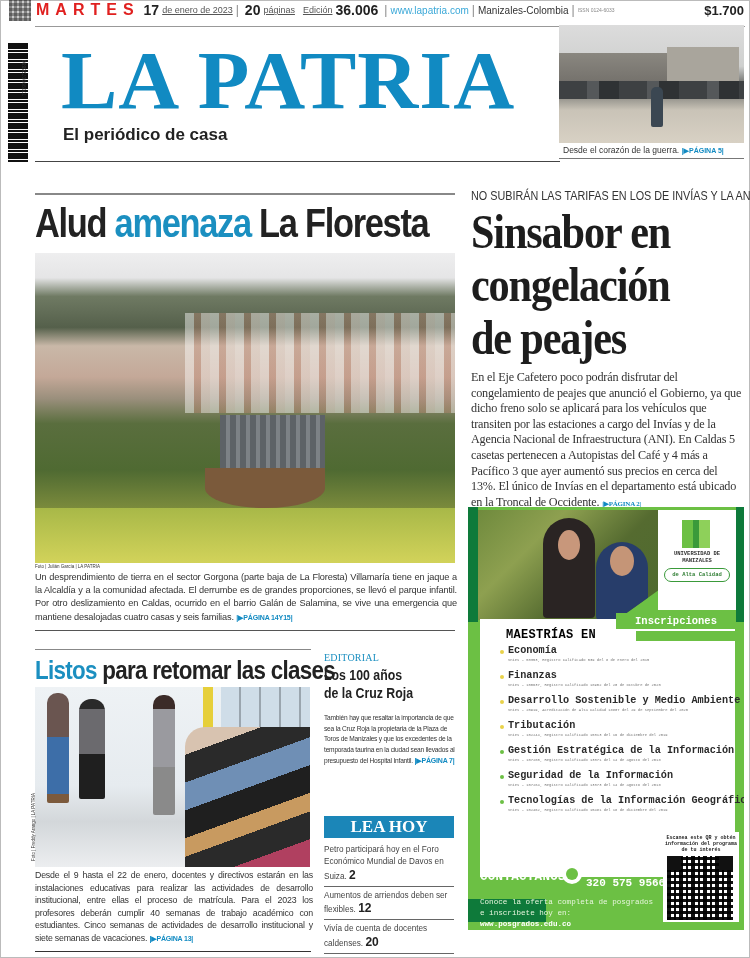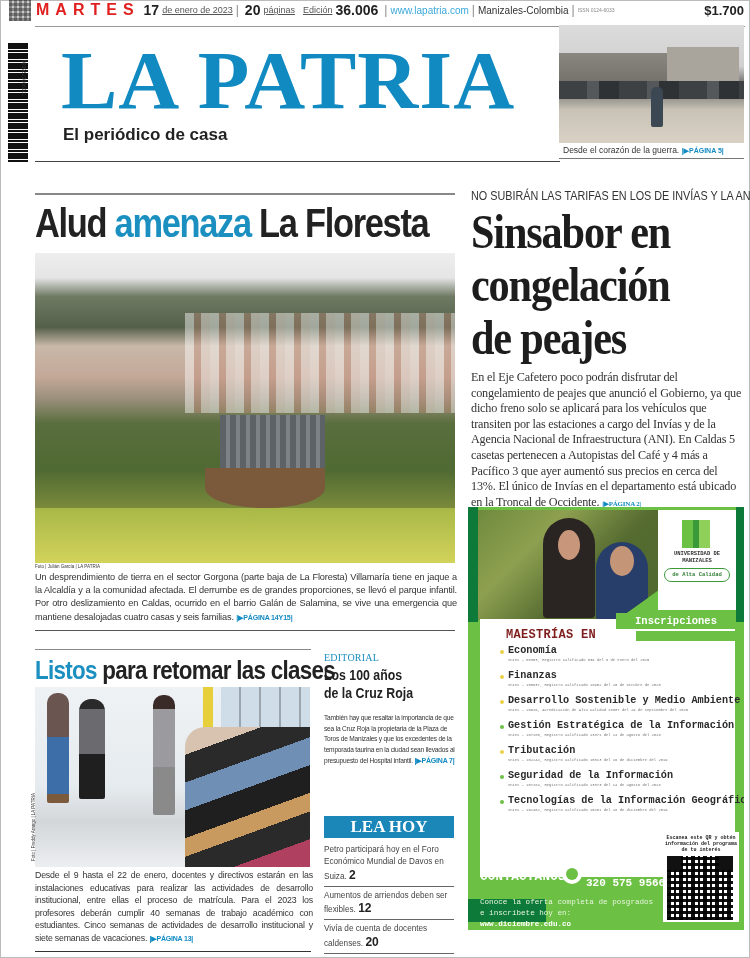--- a/index.html
+++ b/index.html
@@ -75,21 +75,21 @@
   .ad-photo .woman .face { position: absolute; left: 15px; top: 12px; width: 22px; height: 30px; background: #c8977b; border-radius: 50%; }
   .ad-photo .man { position: absolute; left: 118px; top: 32px; width: 52px; height: 78px; background: #273d6a; border-radius: 26px 26px 4px 4px; }
   .ad-photo .man .face { position: absolute; left: 14px; top: 4px; width: 24px; height: 30px; background: #c59577; border-radius: 50%; }
   .ad-logo-box { position: absolute; left: 190px; top: 3px; width: 78px; height: 100px; background: #fff; }
   .ad-logo-mark { position: absolute; left: 24px; top: 10px; width: 28px; height: 28px; background: linear-gradient(90deg,#6cc044 0 40%,#3a9a3a 40% 60%,#8ed05a 60%); }
   .ad-logo-name { position: absolute; left: 4px; top: 40px; width: 70px; text-align: center; font-size: 5.5px; font-weight: 700; color: #333; line-height: 7px; }
   .ad-logo-badge { position: absolute; left: 6px; top: 58px; width: 66px; height: 14px; border: 1px solid #3a9a3a; border-radius: 7px; font-size: 5.5px; color: #2e7d32; font-weight: 700; text-align: center; line-height: 12px; }
   .ad-white { position: absolute; left: 12px; top: 112px; width: 255px; height: 258px; background: #fff; }
   .ad-insc { position: absolute; left: 148px; top: 106px; width: 120px; height: 16px; background: #6cc044; color: #fff; font-size: 10.5px; font-weight: 700; text-align: center; line-height: 16px; }
   .ad-insc-bar { position: absolute; left: 168px; top: 124px; width: 100px; height: 10px; background: #6cc044; }
-  .ad-title { position: absolute; left: 38px; top: 121px; font-size: 12px; font-weight: 900; color: #7f1d1d; letter-spacing: .3px; }
+  .ad-title { position: absolute; left: 38px; top: 121px; font-size: 12px; font-weight: 900; color: #000000; letter-spacing: .3px; }
   .ad-list { position: absolute; left: 32px; top: 138px; width: 230px; }
   .ad-item { margin-bottom: 7px; position: relative; padding-left: 8px; }
   .ad-item::before { content: ""; position: absolute; left: 0; top: 5px; width: 4px; height: 4px; background: #e9d24a; border-radius: 50%; }
   .ad-item.g::before { background: #6cc044; }
   .ad-item-name { font-size: 10.2px; font-weight: 700; color: #2a2a2a; line-height: 12px; white-space: nowrap; }
   .ad-item-reg { font-size: 3.8px; color: #777; line-height: 6px; white-space: nowrap; }
   .ad-bottom-dark { position: absolute; left: 0; top: 392px; width: 78px; height: 23px; background: #0e7a3a; }
   .ad-duda { position: absolute; left: 12px; top: 355px; font-size: 5.5px; font-weight: 700; color: #fff; }
   .ad-contact { position: absolute; left: 12px; top: 363px; font-size: 12.5px; font-weight: 900; color: #fff; letter-spacing: .3px; }
   .ad-wa { position: absolute; left: 94px; top: 357px; width: 20px; height: 20px; border-radius: 50%; background: #fff; }
@@ -220,47 +220,47 @@
           <div class="ad-item-reg">Snies - 53353, Registro Calificado 539 del 8 de enero del 2015</div>
         </div>
       <div class="ad-item">
           <div class="ad-item-name">Finanzas</div>
           <div class="ad-item-reg">Snies - 100637, Registro Calificado 18902 del 20 de octubre de 2020</div>
         </div>
       <div class="ad-item">
           <div class="ad-item-name">Desarrollo Sostenible y Medio Ambiente</div>
           <div class="ad-item-reg">Snies - 20919, Acreditación de Alta Calidad 18807 del 29 de septiembre del 2020</div>
         </div>
+      <div class="ad-item">
+          <div class="ad-item-name">Tributación</div>
+          <div class="ad-item-reg">Snies - 102244, Registro Calificado 15313 del 16 de diciembre del 2019</div>
+        </div>
       <div class="ad-item g">
           <div class="ad-item-name">Gestión Estratégica de la Información</div>
           <div class="ad-item-reg">Snies - 107285, Registro Calificado 13371 del 14 de agosto del 2018</div>
-        </div>
-      <div class="ad-item">
-          <div class="ad-item-name">Tributación</div>
-          <div class="ad-item-reg">Snies - 102244, Registro Calificado 15313 del 16 de diciembre del 2019</div>
         </div>
       <div class="ad-item g">
           <div class="ad-item-name">Seguridad de la Información</div>
           <div class="ad-item-reg">Snies - 107284, Registro Calificado 13373 del 14 de agosto del 2018</div>
         </div>
       <div class="ad-item g">
           <div class="ad-item-name">Tecnologías de la Información Geográfica</div>
           <div class="ad-item-reg">Snies - 102462, Registro Calificado 15481 del 18 de diciembre del 2019</div>
         </div>
     </div>
     <div class="ad-bottom-dark"></div>
     <div class="ad-duda">¿TIENES ALGUNA DUDA?</div>
     <div class="ad-contact">CONTÁCTANOS</div>
     <div class="ad-wa"></div>
     <div class="ad-phones">
       <div>311 773 4145</div>
       <div>311 773 4152</div>
       <div>320 575 9566</div>
     </div>
-    <div class="ad-conoce"><span>Conoce la oferta completa de posgrados e inscríbete hoy en:</span> <b>www.diciembre.edu.co</b></div>
+    <div class="ad-conoce"><span>Conoce la oferta completa de posgrados e inscríbete hoy en:</span> <b>www.posgrados.edu.co</b></div>
     <div class="ad-qr-box">
       <div class="ad-qr-cap">Escanea este QR y obtén información del programa de tu interés</div>
       <div class="ad-qr"></div>
     </div>
   </div>
 
   <div class="rule-b1"></div>
   <h2 class="h-listos"><span class="accent">Listos</span><span> para retomar las clases</span></h2>
   <div class="listos-photo">
     <div class="yellow"></div>

